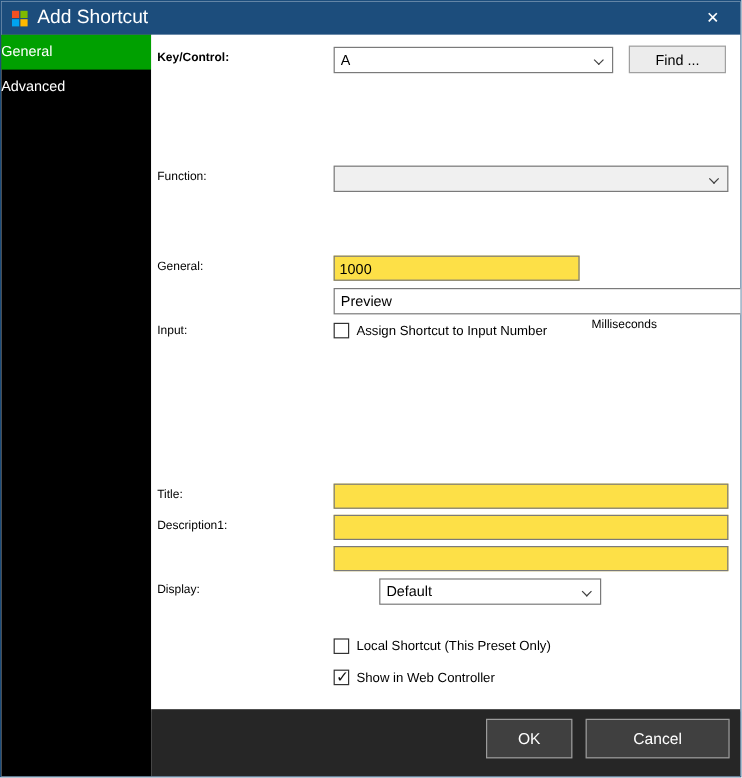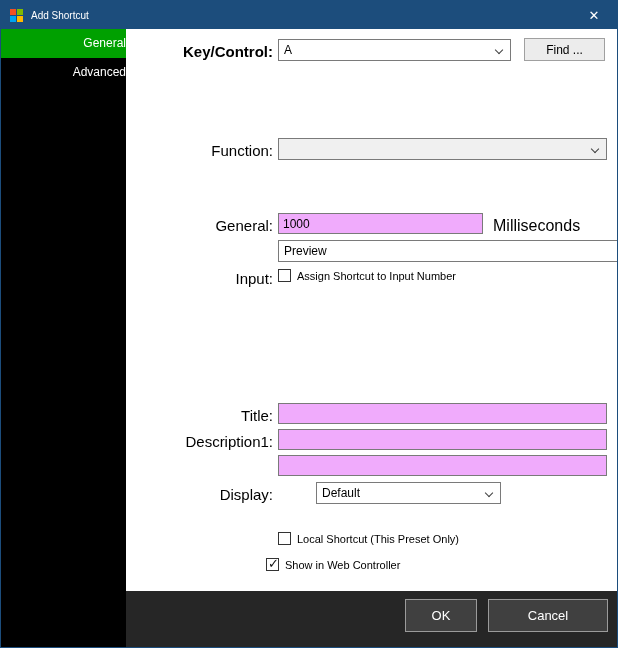--- a/index.html
+++ b/index.html
@@ -21,63 +21,63 @@
     background:var(--titlebar,#1c4d7c);
     display:flex; align-items:center;
   }
   .app-icon {
     width:13px; height:13px; margin-left:9px;
     display:grid; grid-template-columns:6px 6px; grid-auto-rows:6px; gap:1px;
   }
   .sq { display:block; width:6px; height:6px; }
   .sq.r{background:#f25022}.sq.g{background:#7fba00}
   .sq.b{background:#00a4ef}.sq.y{background:#ffb900}
-  .title { color:#fff; margin-left:8px; font-size:10px; }
+  .title { color:#fff; margin-left:8px; font-size:16px; }
   .close {
     margin-left:auto; width:46px; height:28px; color:#fff;
     display:flex; align-items:center; justify-content:center;
     font-size:13px; cursor:default;
   }
   
   .sidebar {
     position:absolute; left:0; top:28px; width:125px; bottom:0;
     background:var(--sidebar,#000);
   }
   .tab {
-    height:29px; line-height:29px; padding-left:8px;
-    color:#fff; font-size:12px; cursor:default;text-align:right;
+    height:29px; line-height:29px; padding-left:0;
+    color:#fff; font-size:12px; cursor:default;
   }
   .tab.selected { background:var(--selected-tab,#00a000); }
   
   .main {
     position:absolute; left:125px; top:28px; right:0; height:564px;
     background:#fff;
   }
   .lbl {
     position:absolute; left:5px; width:142px;
-    text-align:right; font-size:15px; color:#000; white-space:nowrap;
+    text-align:left; font-size:10px; color:#000; white-space:nowrap;
   }
   .lbl.bold { font-weight:bold; }
-  .suffix { position:absolute; font-size:16px; }
+  .suffix { position:absolute; font-size:10px;margin-top:48px; }
   .combo {
     position:absolute; height:22px;
     border:1px solid #7a7a7a; background:#fff;
     padding:0 22px 0 5px;
     display:flex; align-items:center; cursor:default;
   }
   .combo.gray { background:#f0f0f0; }
   .combo .val { font-size:12px; white-space:nowrap; overflow:hidden; }
   .chev {
     position:absolute; right:8px; top:7px; width:6px; height:6px;
     border-right:1px solid #404040; border-bottom:1px solid #404040;
     transform:rotate(45deg);
   }
   .txt {
     position:absolute; height:21px;
-    border:1px solid #7a7a7a; background:#f0abfc;
+    border:1px solid #7a7a7a; background:#fde047;
     padding:0 4px; font-size:12px; font-family:inherit; color:#000;
   }
   .push {
     position:absolute; height:23px;
     background:#ececec; border:1px solid #a0a0a0;
     font-size:12px; font-family:inherit; color:#000; cursor:default;
   }
   .check-row {
     position:absolute; display:flex; align-items:center; gap:6px; cursor:default;
   }
@@ -167,21 +167,21 @@
     <div class="combo" style="left:152px; top:453px; width:185px;margin-left:38px;">
       <span class="val">Default</span>
       <span class="chev"></span>
     </div>
 
     <div class="check-row" style="left:152px; top:503px;">
       <span class="checkbox"></span>
       <span class="check-label">Local Shortcut (This Preset Only)</span>
     </div>
 
-    <div class="check-row" style="left:140px; top:529px;">
+    <div class="check-row" style="left:152px; top:529px;">
       <span class="checkbox checked"></span>
       <span class="check-label">Show in Web Controller</span>
     </div>
 
   </div>
 
   <div class="footer">
     <button class="btn ok">OK</button>
     <button class="btn cancel">Cancel</button>
   </div>

